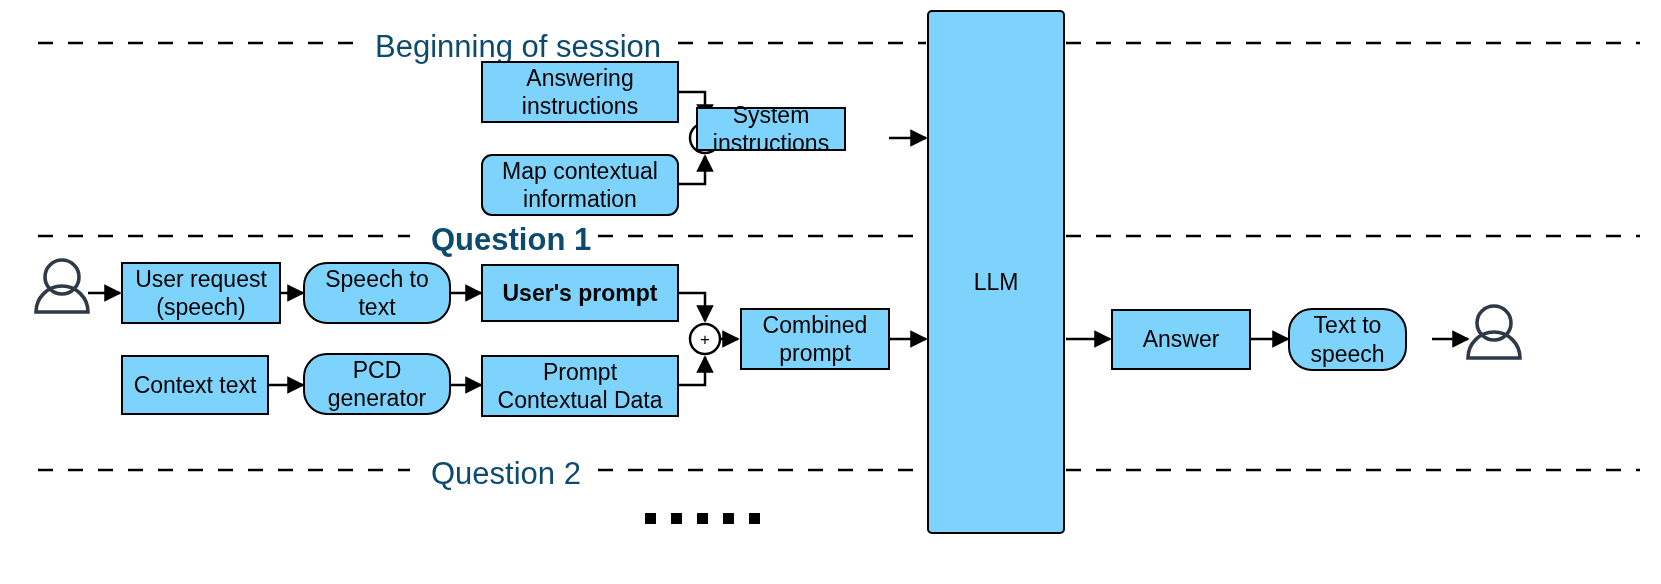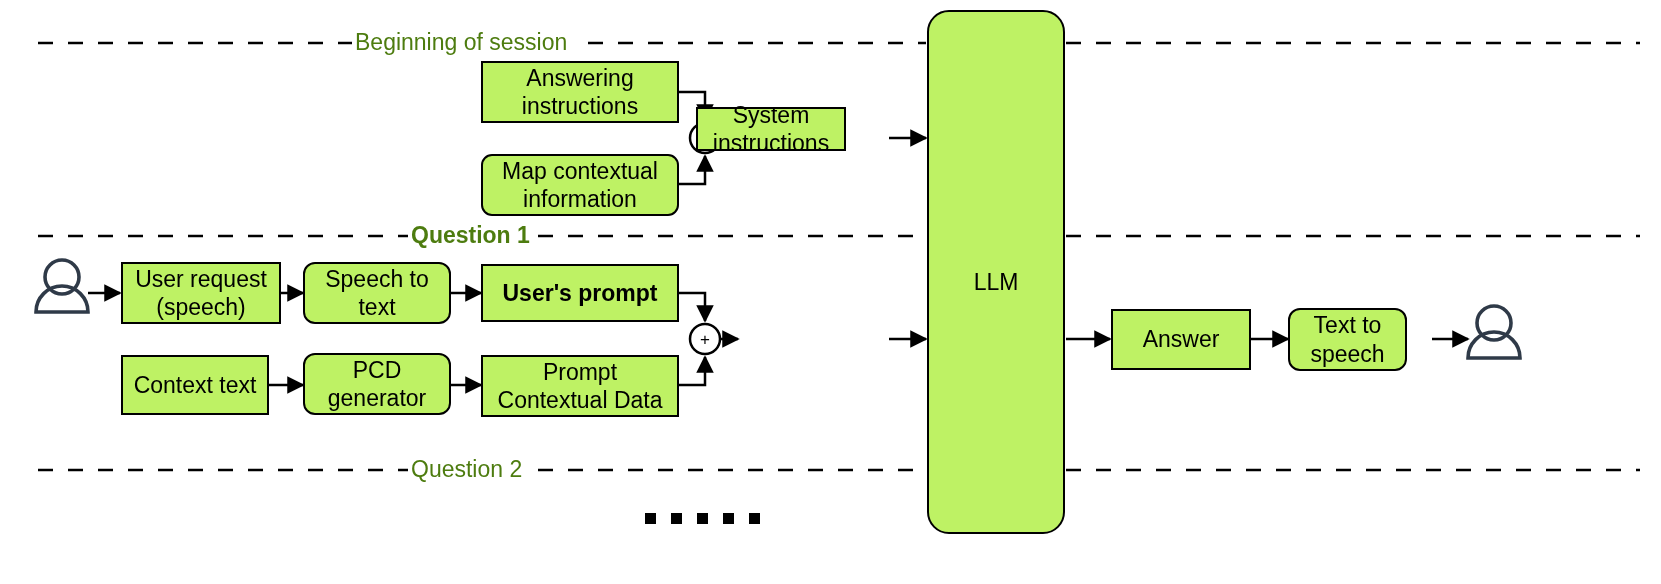--- a/index.html
+++ b/index.html
@@ -18,54 +18,55 @@
   #vector-layer {
     position: absolute;
     left: 0; top: 0;
     width: 1661px;
     height: 584px;
   }
   .node {
     position: absolute;
     box-sizing: border-box;
     border: 2px solid #000000;
-    background: #bef264;
+    background: #7dd3fc;
     display: flex;
     align-items: center;
     justify-content: center;
     text-align: center;
     color: #000000;
     font-size: 23px;
     line-height: 1.22;
     font-family: "Liberation Sans", sans-serif;
     white-space: pre-line;
   }
-  .node.rounded { border-radius: 12px; }
+  .node.rounded { border-radius: 24px; }
   .node.llm {
-    border-radius: 22px;
+    border-radius: 5px;
     align-items: flex-start;
     padding-top: 8px;
   }
   .llm-label {
     position: absolute;
     left: 0;
     right: 0;
     top: 256px;
     text-align: center;
     font-size: 23px;
     color: #000000;
   }
   .divider-label {
     position: absolute;
     background: #ffffff;
-    color: #4d7c0f;
-    font-size: 23px;
+    color: #0c4a6e;
+    font-size: 31px;
     line-height: 1;
     padding: 0 3px;
     white-space: nowrap;
+    margin-left: 20px;
   }
   .dots-row {
     position: absolute;
     display: flex;
     gap: 15px;
     align-items: center;
   }
   .dots-row .dot {
     width: 11px;
     height: 11px;
@@ -200,20 +201,22 @@
   <div class="node" style="left:481px; top:264px; width:198px; height:58px;font-weight:bold;">User's prompt</div>
 
   <div class="node" style="left:121px; top:355px; width:148px; height:60px;">Context text</div>
 
   <div class="node rounded" style="left:303px; top:353px; width:148px; height:62px;">PCD
 generator</div>
 
   <div class="node" style="left:481px; top:355px; width:198px; height:62px;">Prompt
 Contextual Data</div>
 
+  <div class="node" style="left:740px; top:308px; width:150px; height:62px;">Combined
+prompt</div>
 
   <div class="node llm" style="left:927px; top:10px; width:138px; height:524px;">
     <span class="llm-label">LLM</span>
   </div>
 
   <div class="node" style="left:1111px; top:309px; width:140px; height:61px;">Answer</div>
 
   <div class="node rounded" style="left:1288px; top:308px; width:119px; height:63px;">Text to
 speech</div>
 

